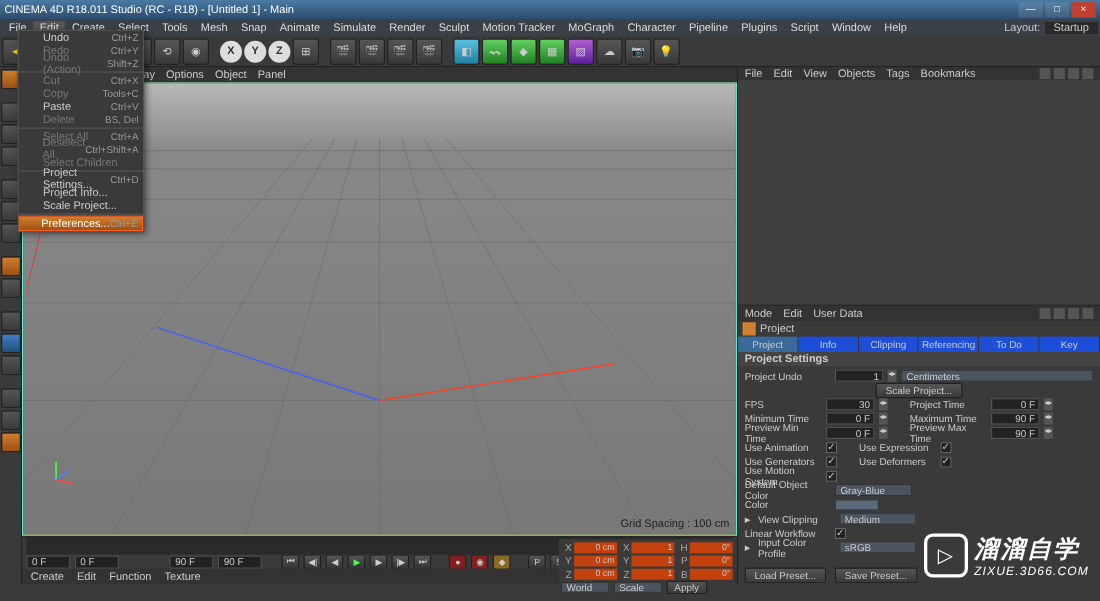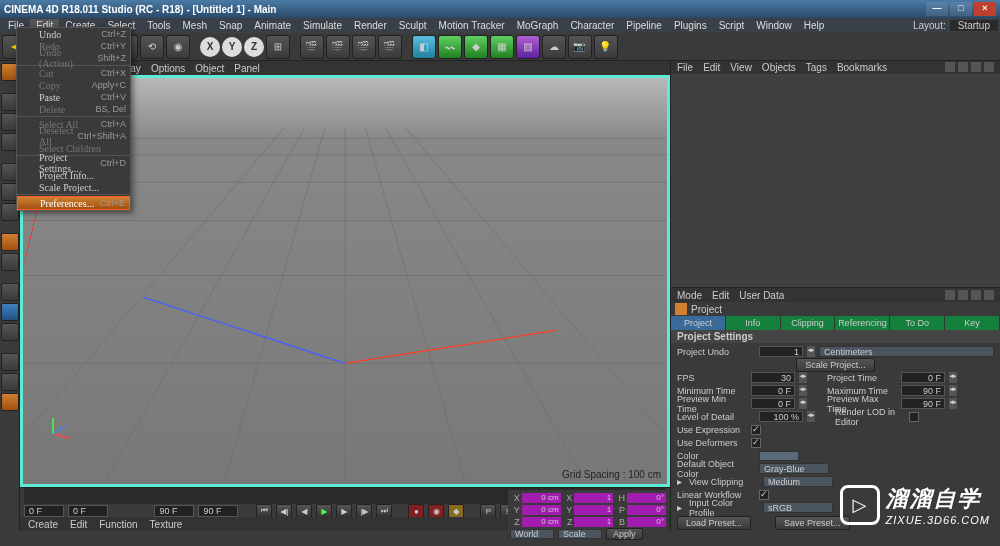--- a/index.html
+++ b/index.html
@@ -1,45 +1,45 @@
 <!DOCTYPE html>
 <html><head>
 <meta charset="utf-8">
 <style>
 * { margin: 0; padding: 0; box-sizing: border-box; font-family: Arial, sans-serif; font-size: 10px; user-select: none; }
 body { background: #3a3a3a; width: 1000px; height: 546px; overflow: hidden; color: #ccc; }
-.titlebar { height: 18px; background: linear-gradient(#4a7aa5, #2a4a6a); display: flex; align-items: center; padding: 0 4px; color: #fff; font-weight: bold; }
+.titlebar { height: 18px; background: linear-gradient(#4a7aa5, #2a4a6a); display: flex; align-items: center; padding: 0 4px; color: #fff; }
 .titlebar .title { flex: 1; font-size: 10px; }
 .win-btn { width: 22px; height: 14px; background: rgba(255,255,255,0.1); margin-left: 2px; text-align: center; line-height: 12px; font-size: 9px; }
 .win-btn.close { background: #c04030; }
 .menubar { height: 15px; background: #3a4048; display: flex; align-items: center; padding: 0 2px; }
 .menubar .mi { padding: 1px 6px; font-size: 10px; color: #ddd; }
 .menubar .mi.open { background: #555; }
 .menubar .layout { font-size: 10px; color: #ccc; }
 .menubar .layout-val { background: #2a2a2a; padding: 0 8px; margin-left: 4px; }
 .toolbar { height: 28px; background: #3a3a3a; border-bottom: 1px solid #222; display: flex; align-items: center; padding: 0 2px; gap: 2px; }
 .tb-btn { width: 24px; height: 24px; background: linear-gradient(#555,#3a3a3a); border: 1px solid #222; border-radius: 3px; display: flex; align-items: center; justify-content: center; }
 .tb-sep { width: 6px; }
 .axis-btn { width: 20px; height: 20px; background: #ddd; border-radius: 10px; font-weight: bold; color: #333; display: flex; align-items: center; justify-content: center; font-size: 10px; }
 .body-area { display: flex; height: 470px; }
 .left-tools { width: 20px; background: #3a3a3a; border-right: 1px solid #222; display: flex; flex-direction: column; gap: 2px; padding-top: 2px; }
 .lt-btn { width: 18px; height: 18px; background: linear-gradient(#555,#3a3a3a); border: 1px solid #222; border-radius: 2px; margin-left: 1px; }
 .lt-btn.orange { background: linear-gradient(#d08030,#a05010); }
 .lt-btn.blue { background: linear-gradient(#4080c0,#205080); }
 .lt-gap { height: 8px; }
 .center { flex: 1; display: flex; flex-direction: column; position: relative; }
 .vp-tabs { height: 14px; background: #333; display: flex; gap: 10px; padding-left: 6px; align-items: center; font-size: 10px; }
-.viewport { flex: 1; background: #a16207; position: relative; overflow: hidden; border: 3px solid #5eead4; }
+.viewport { flex: 1; background: #a16207; position: relative; overflow: hidden; border: 1px solid #5eead4; }
 .vp-status { position: absolute; right: 6px; bottom: 4px; font-size: 10px; color: #222; }
 .edit-menu { position: absolute; top: 27px; left: 16px; width: 115px; background: #3a3a3a; border: 1px solid #555; box-shadow: 2px 2px 6px rgba(0,0,0,0.5); z-index: 100; }
 .em-item { display: flex; padding: 1px 4px; font-size: 10px; color: #ccc; align-items: center; height: 12px; }
 .em-item.dis { color: #777; }
 .em-item.hl { background: linear-gradient(#d08030,#a05010); border: 1px solid #ff6020; color: #fff; height: 14px; }
 .em-icon { width: 14px; height: 10px; margin-right: 4px; }
-.em-label { flex: 1; font-family: Liberation Serif, serif; }
+.em-label { flex: 1; }
 .em-sc { color: #999; font-size: 9px; }
 .em-sep { height: 1px; background: #555; margin: 1px 0; }
 .arrow-annot { position: absolute; top: 148px; left: 36px; width: 3px; height: 120px; background: linear-gradient(to bottom right, transparent 40%, #ff2020 50%, transparent 60%); transform: rotate(12deg); z-index: 50; }
 .arrow-annot::before { content: ''; position: absolute; top: -6px; left: -4px; border: 5px solid transparent; border-bottom: 10px solid #ff2020; }
 .timeline { height: 30px; background: #3a3a3a; border-top: 1px solid #222; }
 .tl-ruler { height: 16px; background: #2a2a2a; position: relative; margin: 0 4px; }
 .tl-play { height: 14px; display: flex; align-items: center; padding: 0 4px; gap: 4px; }
 .tl-field { background: #222; border: 1px solid #555; padding: 0 4px; width: 40px; height: 12px; color: #ccc; font-size: 9px; }
 .tl-btn { width: 16px; height: 14px; background: linear-gradient(#555,#333); border: 1px solid #222; border-radius: 2px; display: flex; align-items: center; justify-content: center; color: #ccc; font-size: 8px; }
 .tl-btn.rec { background: #802020; }
@@ -48,38 +48,38 @@
 .right-panel { width: 330px; background: #3a3a3a; border-left: 1px solid #222; display: flex; flex-direction: column; }
 .rp-header { height: 14px; background: #333; display: flex; gap: 10px; padding: 0 6px; align-items: center; font-size: 10px; }
 .rp-icons { margin-left: auto; display: flex; gap: 3px; }
 .rp-icn { width: 10px; height: 10px; background: #555; }
 .obj-mgr { height: 237px; background: #404040; border-bottom: 1px solid #222; }
 .attr-area { flex: 1; display: flex; flex-direction: column; }
 .attr-header { height: 14px; background: #333; display: flex; gap: 10px; padding: 0 6px; align-items: center; font-size: 10px; }
 .attr-title { height: 14px; background: #3a3a3a; display: flex; align-items: center; padding: 0 4px; font-size: 10px; }
 .attr-title .picon { width: 12px; height: 12px; background: #d08030; margin-right: 4px; }
 .attr-tabs { display: flex; height: 14px; }
-.attr-tab { flex: 1; text-align: center; font-size: 9px; line-height: 14px; background: #15803d; border-right: 1px solid #333; }
+.attr-tab { flex: 1; text-align: center; font-size: 9px; line-height: 14px; background: #1d4ed8; border-right: 1px solid #333; }
 .attr-tab.act { background: #3a6a9a; }
 .attr-sect { background: #444; padding: 1px 6px; font-size: 10px; font-weight: bold; }
 .attr-body { padding: 2px 6px; }
 .attr-row { display: flex; align-items: center; height: 13px; gap: 4px; }
 .attr-lbl { width: 78px; font-size: 9px; color: #ccc; }
 .attr-lbl.half { width: 70px; }
 .attr-val { background: #222; border: 1px solid #555; height: 11px; width: 44px; text-align: right; padding-right: 3px; font-size: 9px; color: #ccc; }
 .attr-spin { width: 8px; height: 11px; background: #555; font-size: 7px; text-align: center; }
 .attr-dd { background: #4a5560; border: 1px solid #333; height: 11px; padding: 0 4px; font-size: 9px; color: #ccc; display: flex; align-items: center; }
 .attr-chk { width: 10px; height: 10px; background: #222; border: 1px solid #666; position: relative; }
 .attr-chk.on::after { content: '✓'; position: absolute; top: -2px; left: 0; color: #ccc; font-size: 9px; }
 .attr-btn { background: linear-gradient(#555,#3a3a3a); border: 1px solid #222; padding: 1px 8px; font-size: 9px; color: #ccc; border-radius: 2px; }
 .attr-2col { display: flex; gap: 20px; }
 .coords { position: absolute; bottom: 0; right: 332px; height: 56px; width: 160px; background: #3a3a3a; z-index: 20; padding: 2px; }
 .coord-row { display: flex; gap: 2px; height: 12px; align-items: center; }
 .coord-lbl { width: 10px; font-size: 9px; color: #aaa; text-align: right; }
-.coord-val { background: #a21caf; width: 40px; height: 10px; font-size: 8px; text-align: right; padding-right: 2px; color: #ccc; }
+.coord-val { background: #c2410c; width: 40px; height: 10px; font-size: 8px; text-align: right; padding-right: 2px; color: #ccc; }
 .watermark { position: absolute; right: 10px; bottom: 20px; z-index: 200; display: flex; align-items: center; gap: 6px; }
 .wm-logo { width: 40px; height: 40px; border: 3px solid #fff; border-radius: 8px; display: flex; align-items: center; justify-content: center; color: #fff; font-size: 18px; }
 .wm-text { color: #fff; font-style: italic; }
 .wm-cn { font-size: 22px; font-weight: bold; letter-spacing: 2px; }
 .wm-url { font-size: 11px; letter-spacing: 1px; }
 .gizmo { position: absolute; left: 22px; bottom: 42px; width: 30px; height: 30px; }
 </style>
 </head>
 <body>
 
@@ -346,63 +346,69 @@
                 <span class="attr-val">90 F</span>
                 <span class="attr-spin">◂▸</span>
               </div>
             <div class="attr-row">
                 <span class="attr-lbl half">Preview Max Time</span>
                 <span class="attr-val">90 F</span>
                 <span class="attr-spin">◂▸</span>
               </div>
           </div>
         </div>
-        <div class="attr-row">
-          <span class="attr-lbl">Level of Detail</span>
-          <span class="attr-val">100 %</span>
-            <span class="attr-spin">◂▸</span>
-          <span style="width:12px"></span>
-          <span class="attr-lbl half">Render LOD in Editor</span>
-          <span class="attr-chk"></span>
-        </div>
         <div class="attr-2col">
           <div>
             <div class="attr-row">
+                <span class="attr-lbl half">Use Animation</span>
+                <span class="attr-chk on"></span>
+              </div>
+            <div class="attr-row">
+                <span class="attr-lbl half">Use Generators</span>
+                <span class="attr-chk on"></span>
+              </div>
+            <div class="attr-row">
+                <span class="attr-lbl half">Use Motion System</span>
+                <span class="attr-chk on"></span>
+              </div>
+          </div>
+          <div>
+            <div class="attr-row">
                 <span class="attr-lbl half">Use Expression</span>
                 <span class="attr-chk on"></span>
               </div>
             <div class="attr-row">
                 <span class="attr-lbl half">Use Deformers</span>
                 <span class="attr-chk on"></span>
               </div>
           </div>
         </div>
+        <div class="attr-row">
+            <span class="attr-lbl">Default Object Color</span>
+            <span class="attr-dd" style="width:70px">Gray-Blue</span>
+          </div>
         <div class="attr-row">
             <span class="attr-lbl">Color</span>
             <span style="width:40px;height:10px;background:#5a6a7a;border:1px solid #333"></span>
-          </div>
-        <div class="attr-row">
-            <span class="attr-lbl">Default Object Color</span>
-            <span class="attr-dd" style="width:70px">Gray-Blue</span>
           </div>
         <div class="attr-row">
             <span style="width:8px">▸</span>
             <span class="attr-lbl" style="width:70px">View Clipping</span>
             <span class="attr-dd" style="width:70px">Medium</span>
           </div>
         <div class="attr-row">
             <span class="attr-lbl">Linear Workflow</span>
             <span class="attr-chk on"></span>
           </div>
         <div class="attr-row">
             <span style="width:8px">▸</span>
             <span class="attr-lbl" style="width:70px">Input Color Profile</span>
             <span class="attr-dd" style="width:70px">sRGB</span>
           </div>
-        <div class="attr-row" style="gap:24px;margin-top:2px">
+        <div class="attr-row" style="gap:8px;margin-top:12px">
           <button class="attr-btn">Load Preset...</button>
           <button class="attr-btn">Save Preset...</button>
         </div>
       </div>
     </div>
   </div>
 </div>
 
 <div class="coords">
   <div class="coord-row">
@@ -454,21 +460,21 @@
     </div>
   <div class="em-sep"></div>
   <div class="em-item dis">
       <span class="em-icon"></span>
       <span class="em-label">Cut</span>
       <span class="em-sc">Ctrl+X</span>
     </div>
   <div class="em-item dis">
       <span class="em-icon"></span>
       <span class="em-label">Copy</span>
-      <span class="em-sc">Apply+C</span>
+      <span class="em-sc">Tools+C</span>
     </div>
   <div class="em-item">
       <span class="em-icon"></span>
       <span class="em-label">Paste</span>
       <span class="em-sc">Ctrl+V</span>
     </div>
   <div class="em-item dis">
       <span class="em-icon"></span>
       <span class="em-label">Delete</span>
       <span class="em-sc">BS, Del</span>

